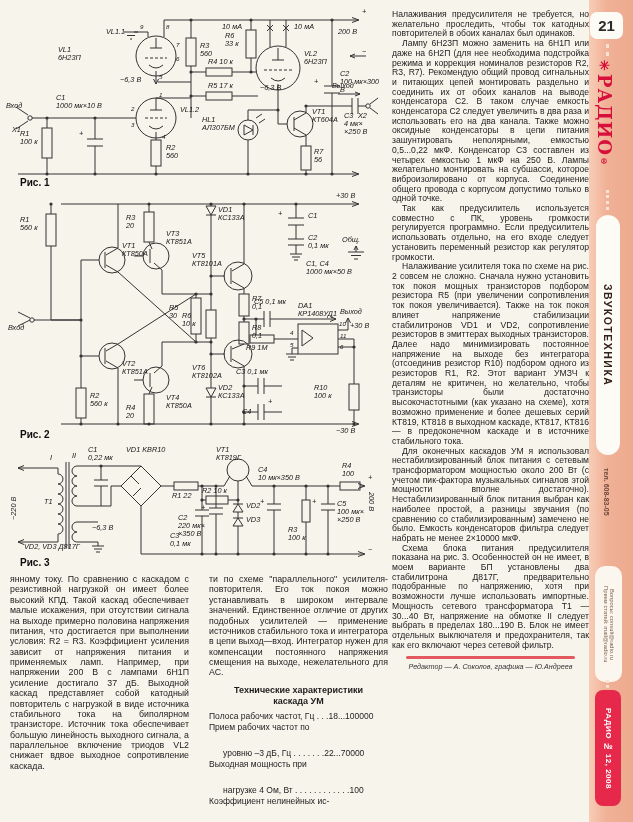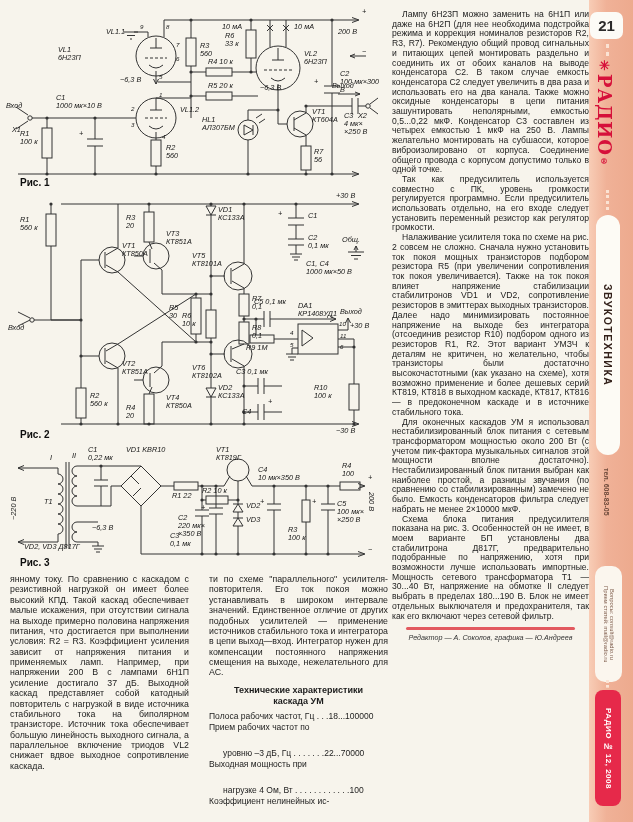--- a/index.html
+++ b/index.html
@@ -134,21 +134,21 @@
       <span class="fl" style="left:174px;top:100px">VL1.2</span>
       <span class="fl" style="left:160px;top:138px">R2
 560</span>
       <span class="fl" style="left:216px;top:17px">10 мА</span>
       <span class="fl" style="left:288px;top:17px">10 мА</span>
       <span class="fl" style="left:219px;top:26px">R6
 33 к</span>
       <span class="fl" style="left:298px;top:44px">VL2
 6Н23П</span>
       <span class="fl" style="left:202px;top:52px">R4 10 к</span>
-      <span class="fl" style="left:202px;top:76px">R5 20 к</span>
+      <span class="fl" style="left:202px;top:76px">R5 17 к</span>
       <span class="fl" style="left:254px;top:78px">~6,3 В</span>
       <span class="fl" style="left:196px;top:110px">HL1
 АЛ307БМ</span>
       <span class="fl" style="left:306px;top:102px">VT1
 КТ604А</span>
       <span class="fl" style="left:308px;top:142px">R7
 56</span>
       <span class="fl" style="left:334px;top:64px">С2
 100 мк×300 В</span>
       <span class="fl" style="left:308px;top:72px">+</span>
@@ -417,20 +417,21 @@
           <div class="sl in1">кажений на частоте 1 кГц,</div>
           <div class="sl in1">не общего, %</div>
           <div class="sl in2">при мощности 10 Вт . . . . . . . .0,2</div>
           <div class="sl in2">при мощности 50 Вт . . . . . . . . . .1</div>
         </div>
       </div>
     </div>
   </div>
 
   <div class="col3">
+    <p class="noind">Налаживания предусилителя не требуется, но желательно проследить, чтобы ток катодных повторителей в обоих каналах был одинаков.</p>
     <p>Лампу 6Н23П можно заменить на 6Н1П или даже на 6Н2П (для нее необходима подстройка режима и коррекция номиналов резисторов R2, R3, R7). Рекомендую общий провод сигнальных и питающих цепей монтировать раздельно и соединить их от обоих каналов на выводе конденсатора С2. В таком случае емкость конденсатора С2 следует увеличить в два раза и использовать его на два канала. Также можно оксидные конденсаторы в цепи питания зашунтировать неполярными, емкостью 0,5...0,22 мкФ. Конденсатор С3 составлен из четырех емкостью 1 мкФ на 250 В. Лампы желательно монтировать на субшасси, которое виброизолировано от корпуса. Соединение общего провода с корпусом допустимо только в одной точке.</p>
     <p>Так как предусилитель используется совместно с ПК, уровень громкости регулируется программно. Если предусилитель использовать отдельно, на его входе следует установить переменный резистор как регулятор громкости.</p>
     <p>Налаживание усилителя тока по схеме на рис. 2 совсем не сложно. Сначала нужно установить ток покоя мощных транзисторов подбором резистора R5 (при увеличении сопротивления ток покоя увеличивается). Также на ток покоя влияет напряжение стабилизации стабилитронов VD1 и VD2, сопротивление резисторов в эмиттерах выходных транзисторов. Далее надо минимизировать постоянное напряжение на выходе без интегратора (отсоединив резистор R10) подбором одного из резисторов R1, R2. Этот вариант УМЗЧ к деталям не критичен, но желательно, чтобы транзисторы были достаточно высокочастотными (как указано на схеме), хотя возможно применение и более дешевых серий КТ819, КТ818 в выходном каскаде, КТ817, КТ816 — в предоконечном каскаде и в источнике стабильного тока.</p>
     <p>Для оконечных каскадов УМ я использовал нестабилизированный блок питания с сетевым трансформатором мощностью около 200 Вт (с учетом пик-фактора музыкальных сигналов этой мощности вполне достаточно). Нестабилизированный блок питания выбран как наиболее простой, а разницы звучания (по сравнению со стабилизированным) замечено не было. Емкость конденсаторов фильтра следует набрать не менее 2×10000 мкФ.</p>
     <p>Схема блока питания предусилителя показана на рис. 3. Особенностей он не имеет, в моем варианте БП установлены два стабилитрона Д817Г, предварительно подобранные по напряжению, хотя при возможности лучше использовать импортные. Мощность сетевого трансформатора Т1 — 30...40 Вт, напряжение на обмотке II следует выбрать в пределах 180...190 В. Блок не имеет отдельных выключателя и предохранителя, так как его включают через сетевой фильтр.</p>
     <div class="rule"></div>
     <div class="credit">Редактор — А. Соколов, графика — Ю.Андреев</div>
   </div>
 
   <div class="sidebar">

